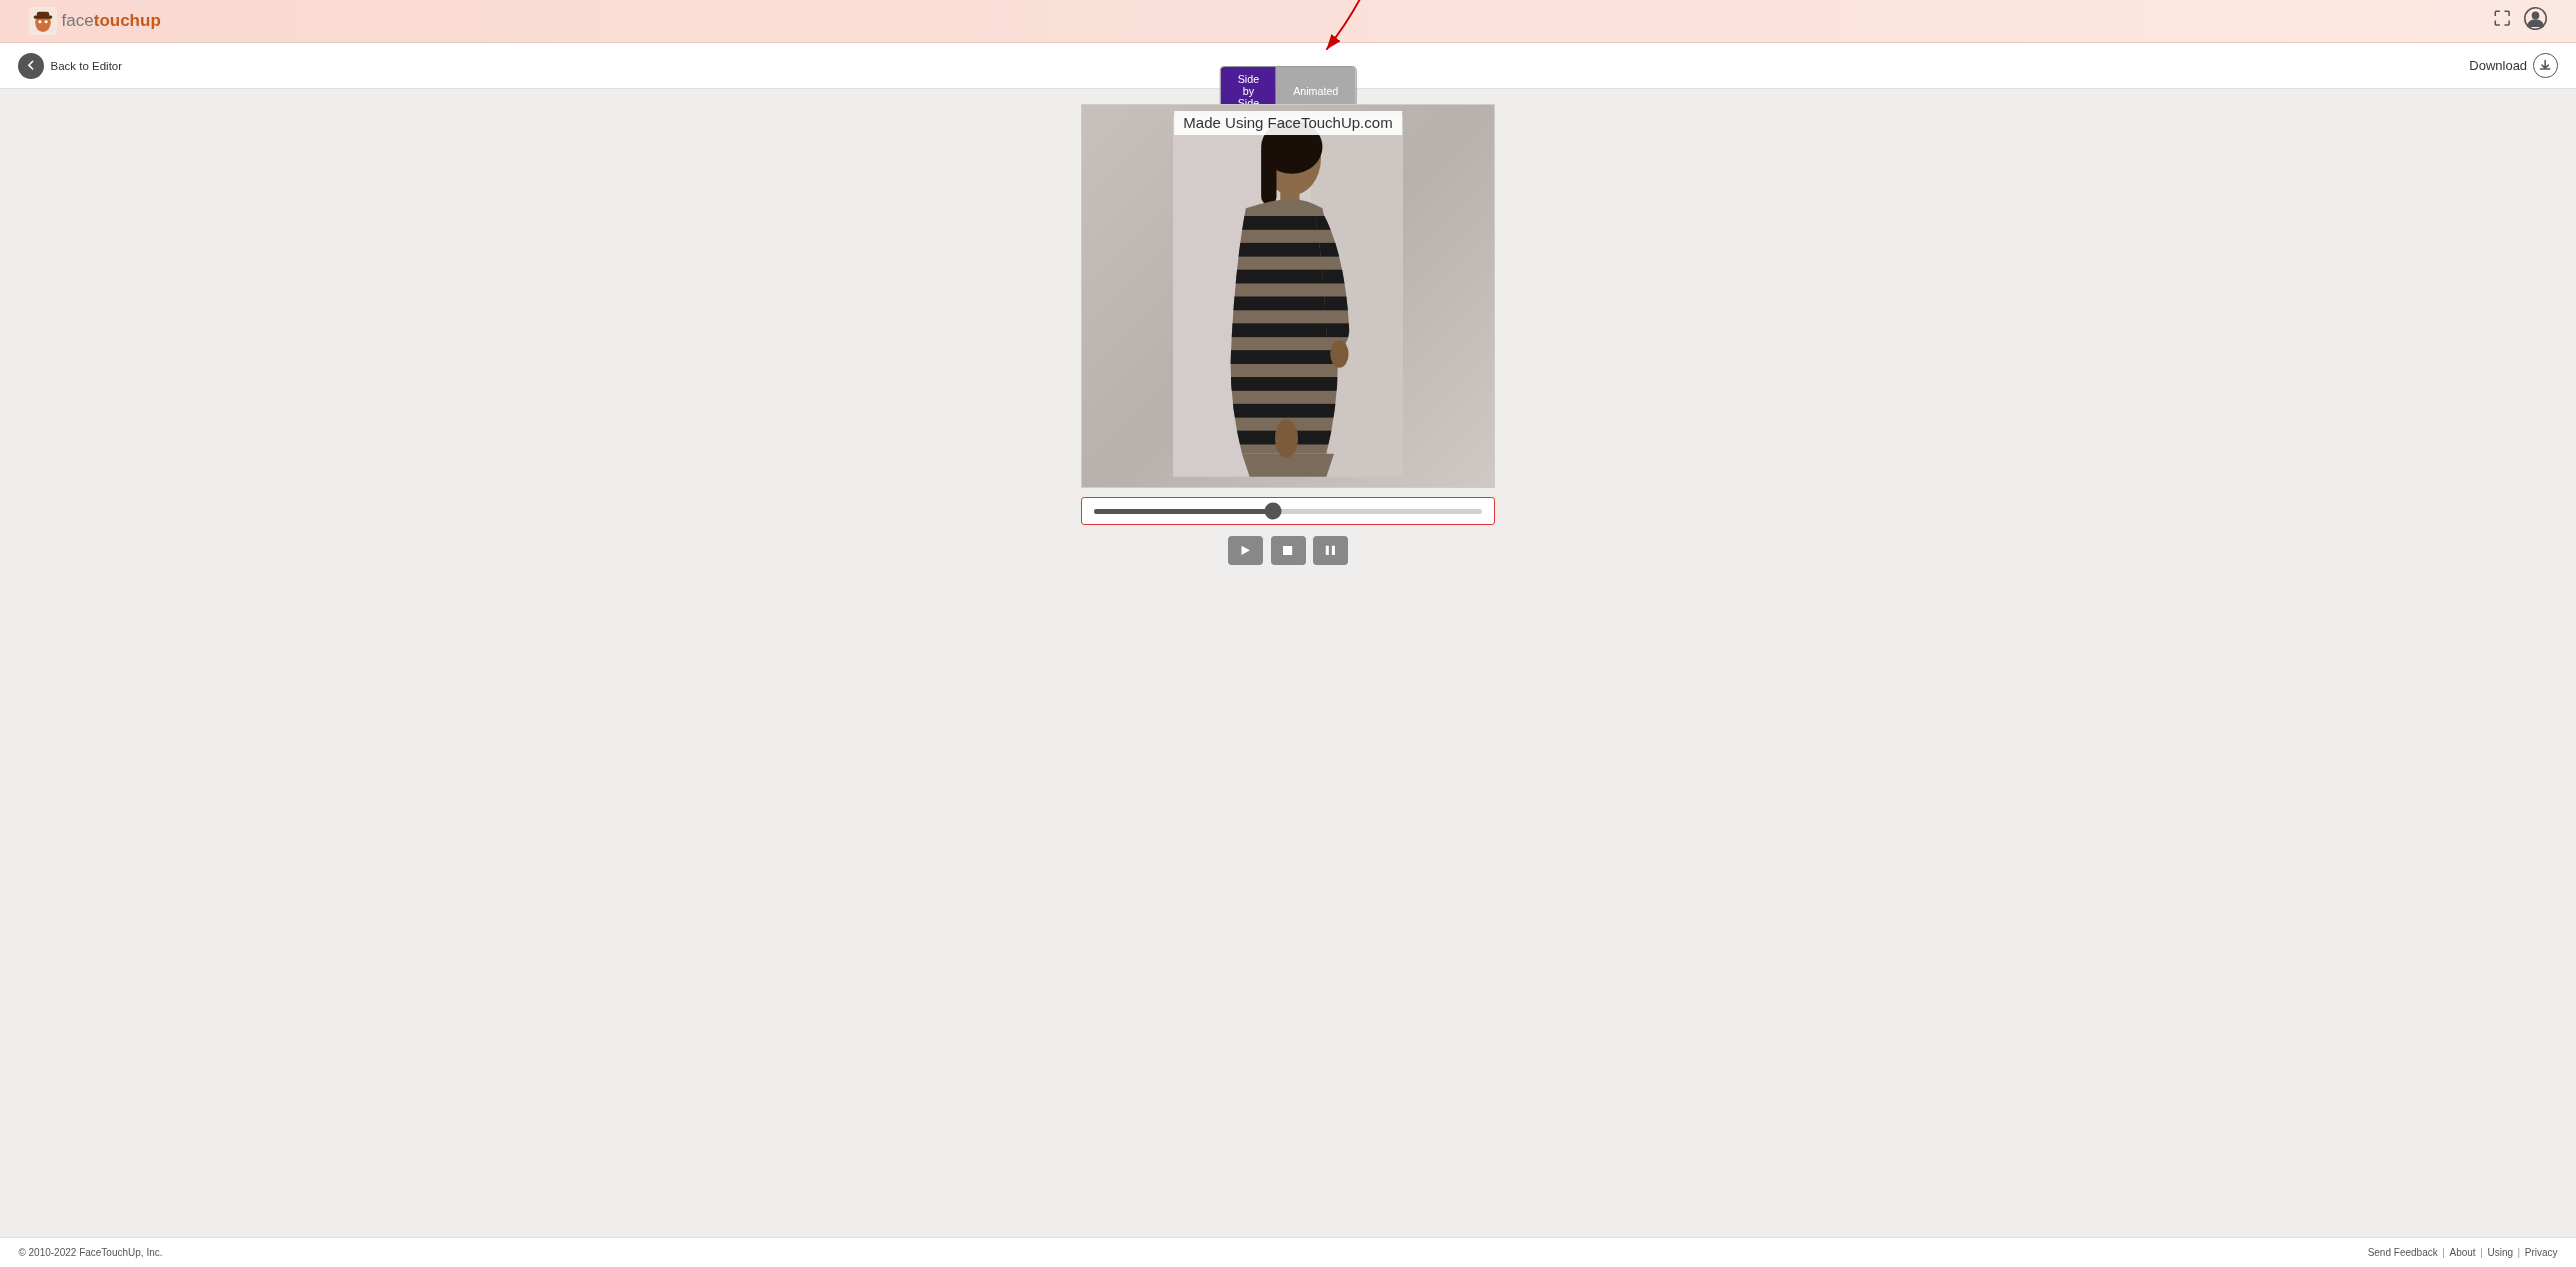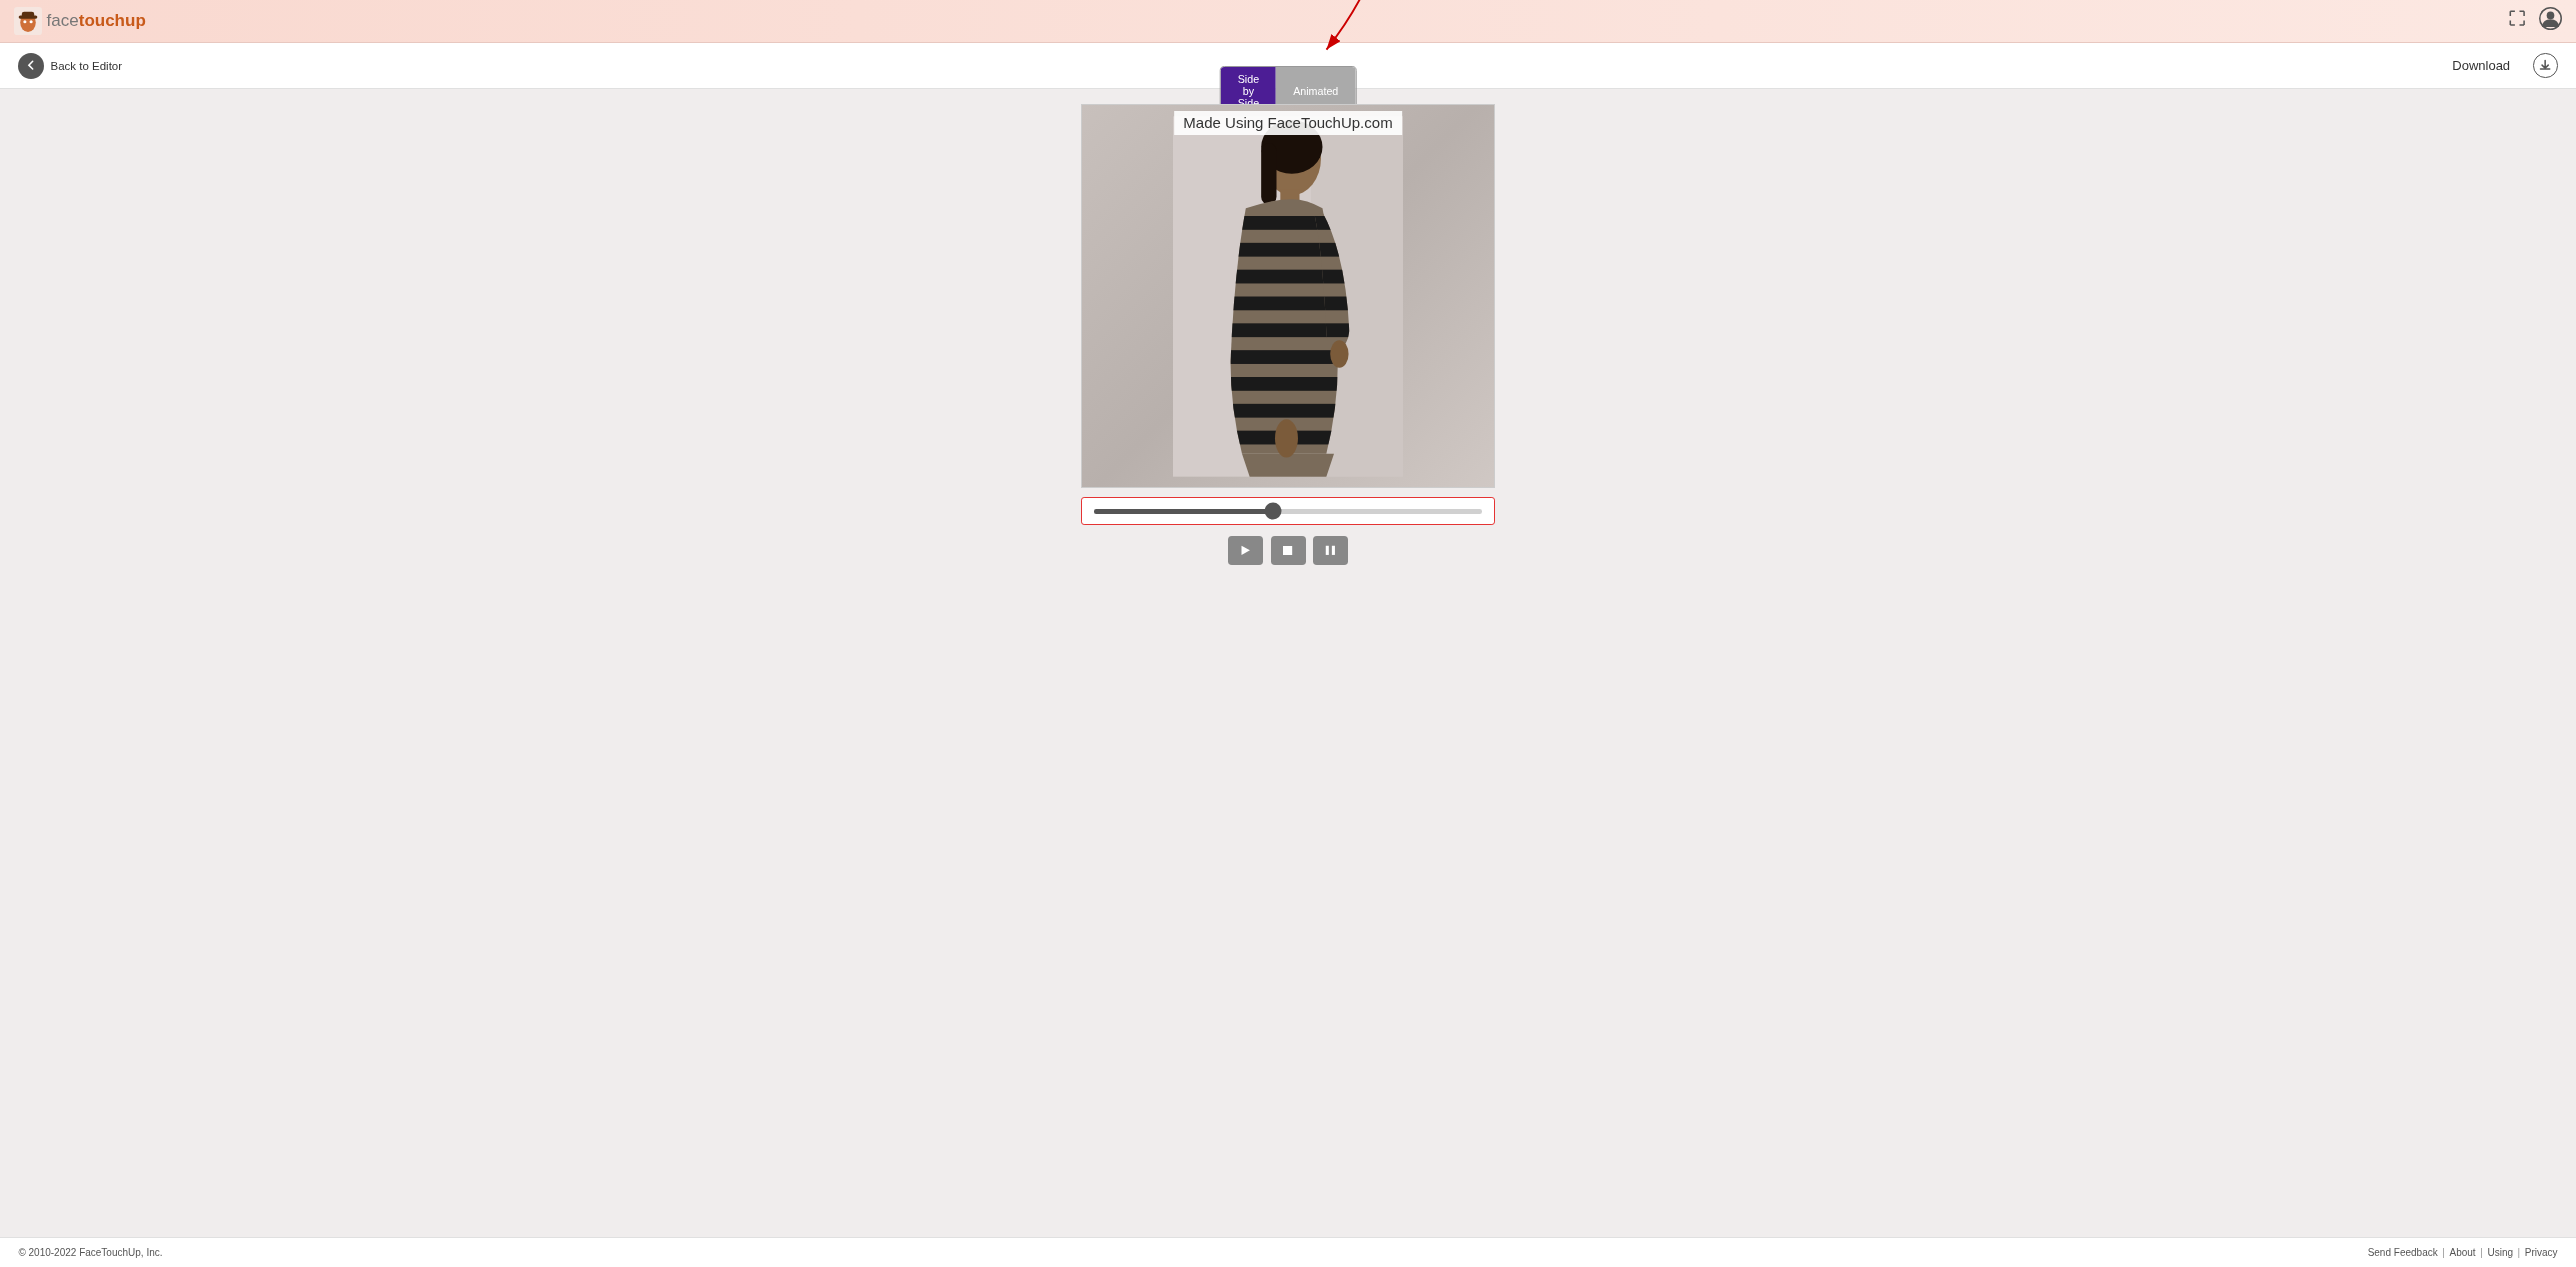--- a/index.html
+++ b/index.html
@@ -11,21 +11,21 @@
       flex-direction: column;
     }
 
     
     .top-nav {
       background: linear-gradient(to right, #f9d9d0, #fce8e2);
       height: 43px;
       display: flex;
       align-items: center;
       justify-content: space-between;
-      padding: 0 14px;
+      padding: 0 29px;
       border-bottom: 0.8px solid #e8c8c0;
     }
     .logo-area {
       display: flex;
       align-items: center;
       gap: 4.6px;
     }
     .logo-icon {
       width: 28px;
       height: 28px;
@@ -105,21 +105,21 @@
     }
     .view-toggle-btn.animated {
       background: #aaa;
       color: white;
     }
 
     .download-btn {
       margin-left: auto;
       display: flex;
       align-items: center;
-      gap: 23px;
+      gap: 6px;
       background: none;
       border: none;
       cursor: pointer;
       font-size: 13px;
       color: #333;
       font-weight: 400;
     }
     .download-icon {
       width: 24.5px;
       height: 24.5px;

